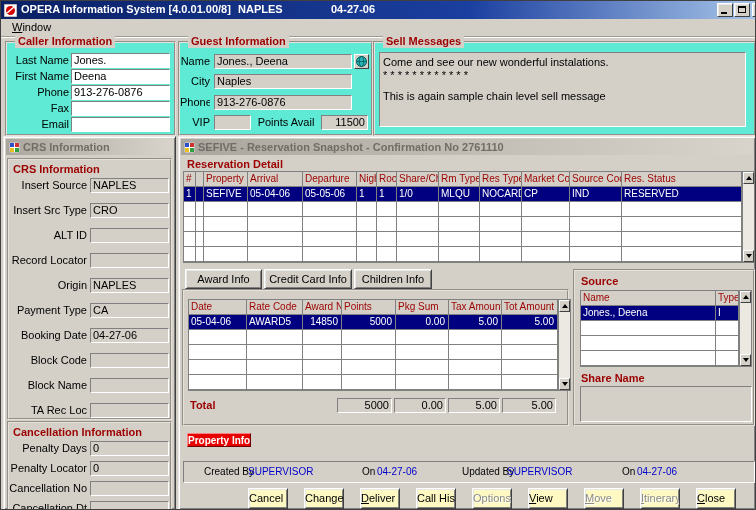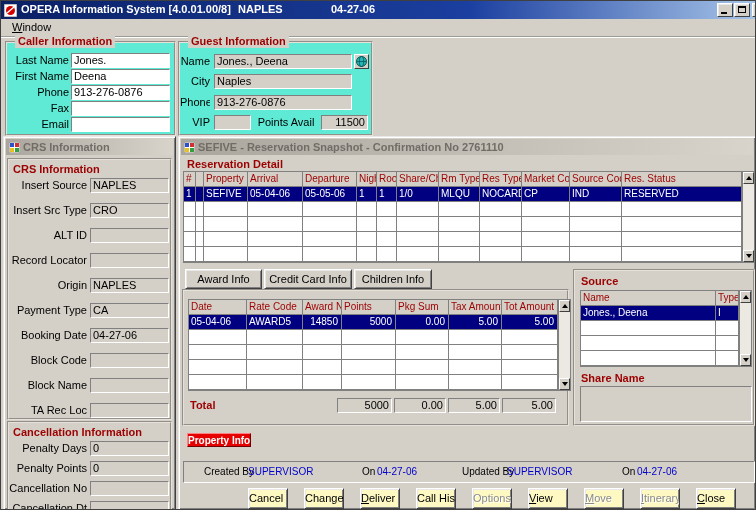--- a/index.html
+++ b/index.html
@@ -116,20 +116,28 @@
     <span class="rlbl" style="left:0;top:31px;width:30px">City</span>
     <div class="field" style="left:34px;top:31px;width:138px">Naples</div>
     <span class="rlbl" style="left:0;top:52px;width:30px">Phone</span>
     <div class="field" style="left:34px;top:52px;width:138px">913-276-0876</div>
     <span class="rlbl" style="left:0;top:72px;width:30px">VIP</span>
     <div class="field" style="left:34px;top:72px;width:37px"></div>
     <span class="rlbl" style="left:76px;top:72px;width:60px;text-align:center">Points Avail</span>
     <div class="field num" style="left:141px;top:72px;width:47px">11500</div>
   </div>
 
+  <div class="grp" style="left:372px;top:40px;width:379px;height:91px">
+    <div class="grp-title">Sell Messages</div>
+    <div class="sunkpanel" style="left:4px;top:9px;width:367px;height:75px">
+      <span class="abs" style="left:3px;top:3px;white-space:nowrap">Come and see our new wonderful instalations.</span>
+      <span class="abs" style="left:3px;top:16px;white-space:nowrap">*  *  *  *  *  *  *  *  *  *  *  *</span>
+      <span class="abs" style="left:3px;top:37px;white-space:nowrap">This is again sample chain level sell message</span>
+    </div>
+  </div>
 
   <div class="win" style="left:2px;top:135px;width:173px;height:374px">
     <div class="wtitle"><svg width="11" height="11">
           <rect width="11" height="11" fill="#fff" stroke="#808080"></rect>
           <rect x="1" y="1" width="4" height="4" fill="#3050c8"></rect>
           <rect x="6" y="1" width="4" height="4" fill="#d03030"></rect>
           <rect x="1" y="6" width="4" height="4" fill="#e8c020"></rect>
           <rect x="6" y="6" width="4" height="4" fill="#30a040"></rect>
         </svg><span>CRS Information</span></div>
 
@@ -154,21 +162,21 @@
       <span class="rlbl" style="left:0;top:218px;width:78px">Block Name</span>
       <div class="field" style="left:81px;top:218px;width:79px"></div>
       <span class="rlbl" style="left:0;top:243px;width:78px">TA Rec Loc</span>
       <div class="field" style="left:81px;top:243px;width:79px"></div>
     </div>
 
     <div class="panel" style="left:3px;top:284px;width:165px;height:92px">
       <span class="redlbl" style="left:4px;top:3px">Cancellation Information</span>
       <span class="rlbl" style="left:0;top:18px;width:78px">Penalty Days</span>
       <div class="field" style="left:81px;top:18px;width:79px">0</div>
-      <span class="rlbl" style="left:0;top:38px;width:78px">Penalty Points</span>
+      <span class="rlbl" style="left:0;top:38px;width:78px">Penalty Locator</span>
       <div class="field" style="left:81px;top:38px;width:79px">0</div>
       <span class="rlbl" style="left:0;top:58px;width:78px">Cancellation No</span>
       <div class="field" style="left:81px;top:58px;width:79px"></div>
       <span class="rlbl" style="left:0;top:78px;width:78px">Cancellation Dt</span>
       <div class="field" style="left:81px;top:78px;width:79px"></div>
     </div>
   </div>
 
   <div class="win" style="left:177px;top:135px;width:578px;height:374px">
     <div class="wtitle"><svg width="11" height="11">

